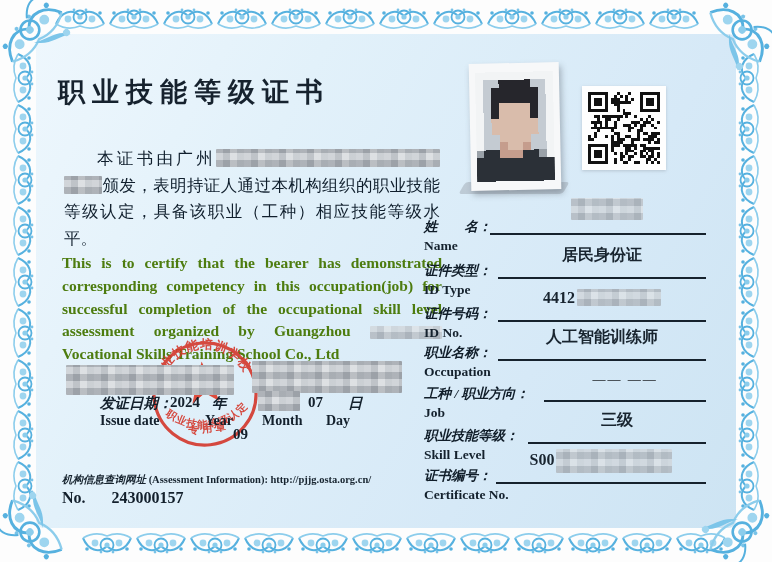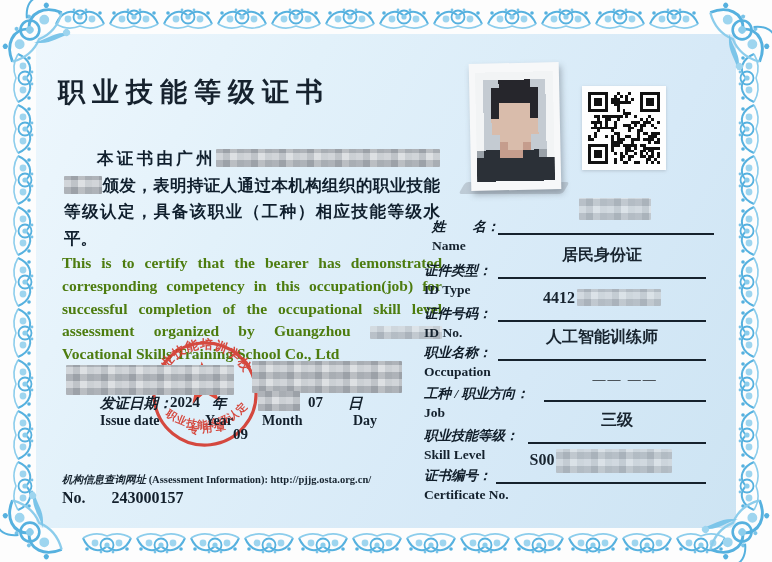--- a/index.html
+++ b/index.html
@@ -13,21 +13,21 @@
   
   .pix{display:inline-block;border-radius:1px;
        background-image:
         repeating-linear-gradient(0deg, rgba(110,116,124,.28) 0 7px, rgba(235,238,240,.28) 7px 14px),
         repeating-linear-gradient(90deg,#c7cbd0 0 7px,#aeb3b9 7px 14px,#d8dbde 14px 21px,#bfc4c9 21px 28px);
        vertical-align:-3px;}
   .pix.light{opacity:.75;}
   .title{left:58px;top:74px;width:336px;text-align:left;font-size:27px;font-weight:bold;
          letter-spacing:7px;color:#16222e;}
   .subtitle{left:58px;top:111px;width:336px;text-align:center;font-size:16.5px;font-weight:bold;}
-  .para-cn{left:64px;top:146px;width:376px;font-size:16.5px;line-height:1.62;font-weight:700;
+  .para-cn{left:64px;top:146px;width:376px;font-size:16.5px;line-height:1.62;font-weight:400;
            text-indent:2em;text-align:justify;color:#101f2d;}
   .para-en{left:62px;top:252px;width:380px;font-size:15.5px;line-height:1.47;font-weight:700;
            text-align:justify;color:#4d7c0f;}
   .stamp{left:144px;top:333px;width:122px;height:122px;z-index:6;transform:rotate(-6deg);opacity:.9;}
   .censor{z-index:7;}
   .dt{z-index:8;font-weight:bold;}
   .dt-cn{font-size:14.5px;font-style:italic;}
   .dt-num{font-size:15px;}
   .dt-en{font-size:14px;}
   .foot{font-size:10.5px;font-weight:bold;color:#17242f;z-index:8;white-space:nowrap;}
@@ -162,21 +162,21 @@
     <span class="abs dt dt-cn" style="left:100px;top:394px;">发证日期：</span>
     <span class="abs dt dt-num" style="left:170px;top:394px;">2024</span>
     <span class="abs dt dt-cn" style="left:212px;top:394px;">年</span>
     <span class="abs dt dt-num" style="left:233px;top:394px;margin-top:32px;">09</span>
     <span class="abs pix censor" style="left:258px;top:391px;width:42px;height:20px;"></span>
     <span class="abs dt dt-num" style="left:308px;top:394px;">07</span>
     <span class="abs dt dt-cn" style="left:348px;top:394px;">日</span>
     <span class="abs dt dt-en" style="left:100px;top:413px;">Issue date</span>
     <span class="abs dt dt-en" style="left:205px;top:413px;">Year</span>
     <span class="abs dt dt-en" style="left:262px;top:413px;">Month</span>
-    <span class="abs dt dt-en" style="left:326px;top:413px;margin-left:27px;">Day</span>
+    <span class="abs dt dt-en" style="left:326px;top:413px;">Day</span>
 
     <div class="abs foot" style="left:62px;top:473px;">
       <span class="cn">机构信息查询网址</span>
       <span>(Assessment Information):</span>
       <span>http://pjjg.osta.org.cn/</span>
     </div>
     <div class="abs no-line" style="left:62px;top:489px;">
       <span>No.</span>
       <span style="margin-left:22px;">243000157</span>
     </div>
@@ -611,21 +611,21 @@
           <rect x="12" y="24" width="1" height="1" fill="#111"></rect>
           <rect x="13" y="24" width="1" height="1" fill="#111"></rect>
           <rect x="16" y="24" width="1" height="1" fill="#111"></rect>
           <rect x="17" y="24" width="1" height="1" fill="#111"></rect>
           <rect x="20" y="24" width="1" height="1" fill="#111"></rect>
           <rect x="22" y="24" width="1" height="1" fill="#111"></rect>
           <rect x="24" y="24" width="1" height="1" fill="#111"></rect>
         </svg>
     </div>
 
-    <div class="frow" style="top:218px;margin-left:8px;--ll:66px;">
+    <div class="frow" style="top:218px;--ll:66px;">
       <span class="fl-cn">姓　　名：</span>
       <div class="fl-line"></div>
       <div class="fl-val" style="top:-20px;"><span class="pix light" style="width:72px;height:22px;margin-left:18px;"></span></div>
       <span class="fl-en">Name</span>
     </div>
 
     <div class="frow" style="top:262px;--ll:74px;">
       <span class="fl-cn">证件类型：</span>
       <div class="fl-line"></div>
       <div class="fl-val">居民身份证</div>

